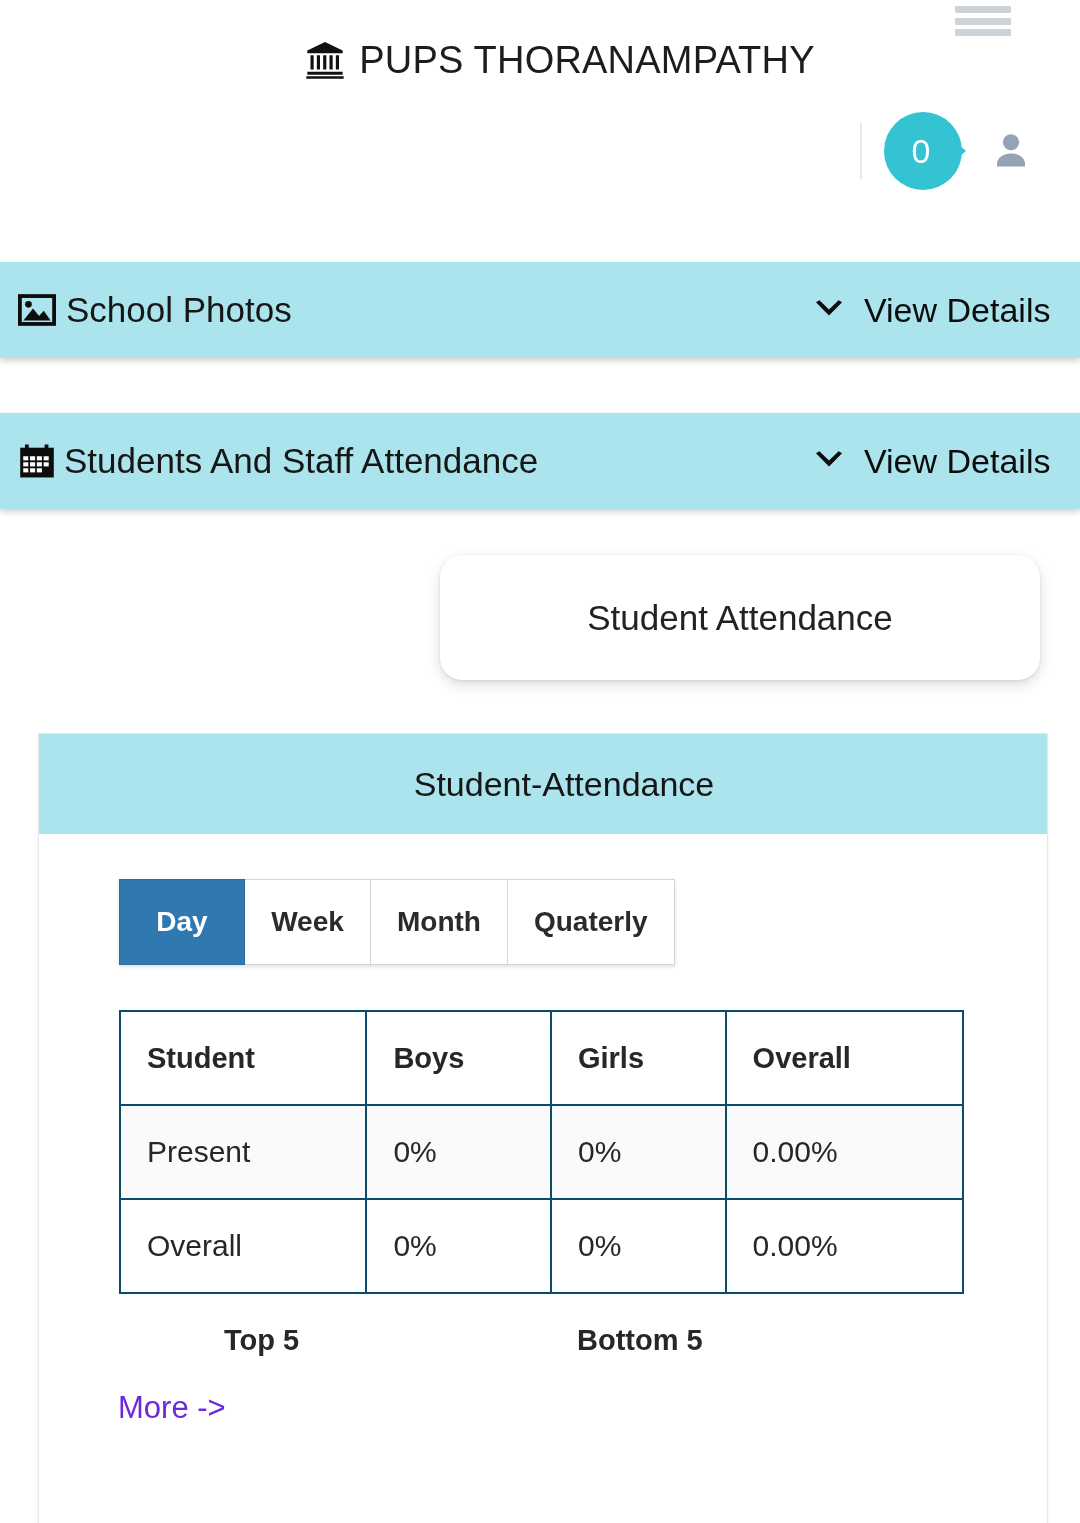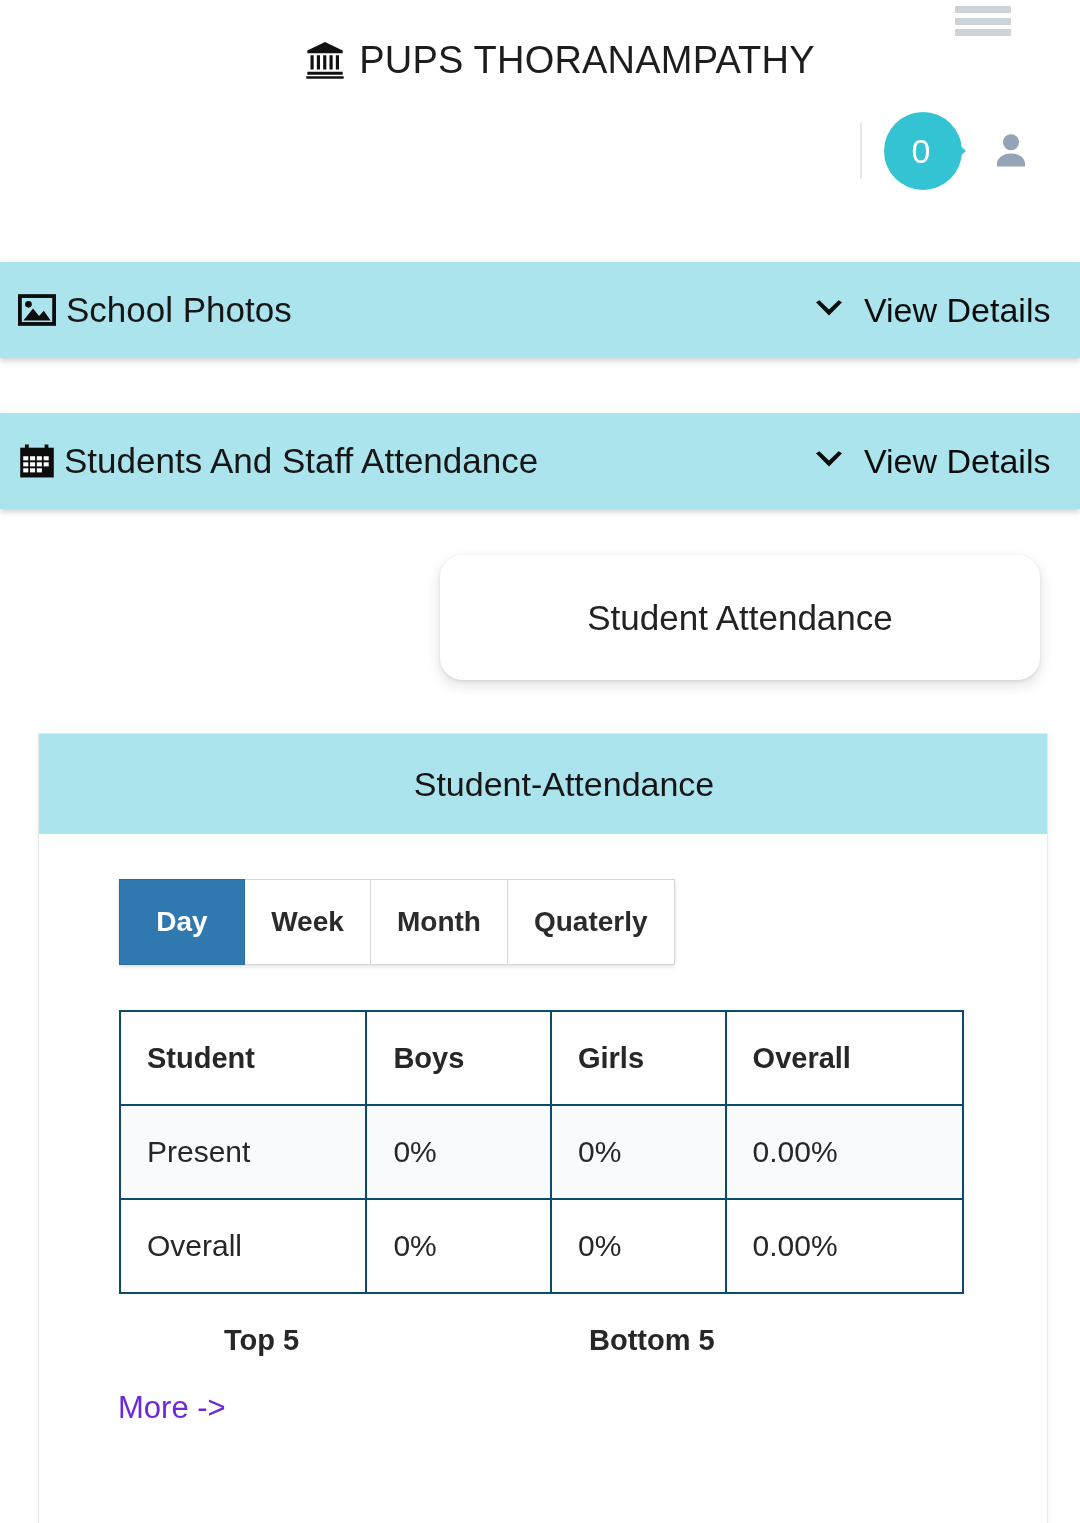--- a/index.html
+++ b/index.html
@@ -295,21 +295,21 @@
     height: 48px;
   }
   .rank-head {
     position: absolute;
     font-size: 29px;
     font-weight: bold;
     color: #272727;
     white-space: nowrap;
   }
   #rank-top    { left: 185px; }
-  #rank-bottom { left: 550px; }
+  #rank-bottom { left: 538px; }
 
   .more-link {
     position: absolute;
     top: 1390px;
     left: 118px;
     font-size: 31px;
     font-weight: 400;
     color: #6d28d9;
     cursor: pointer;
     white-space: nowrap;

